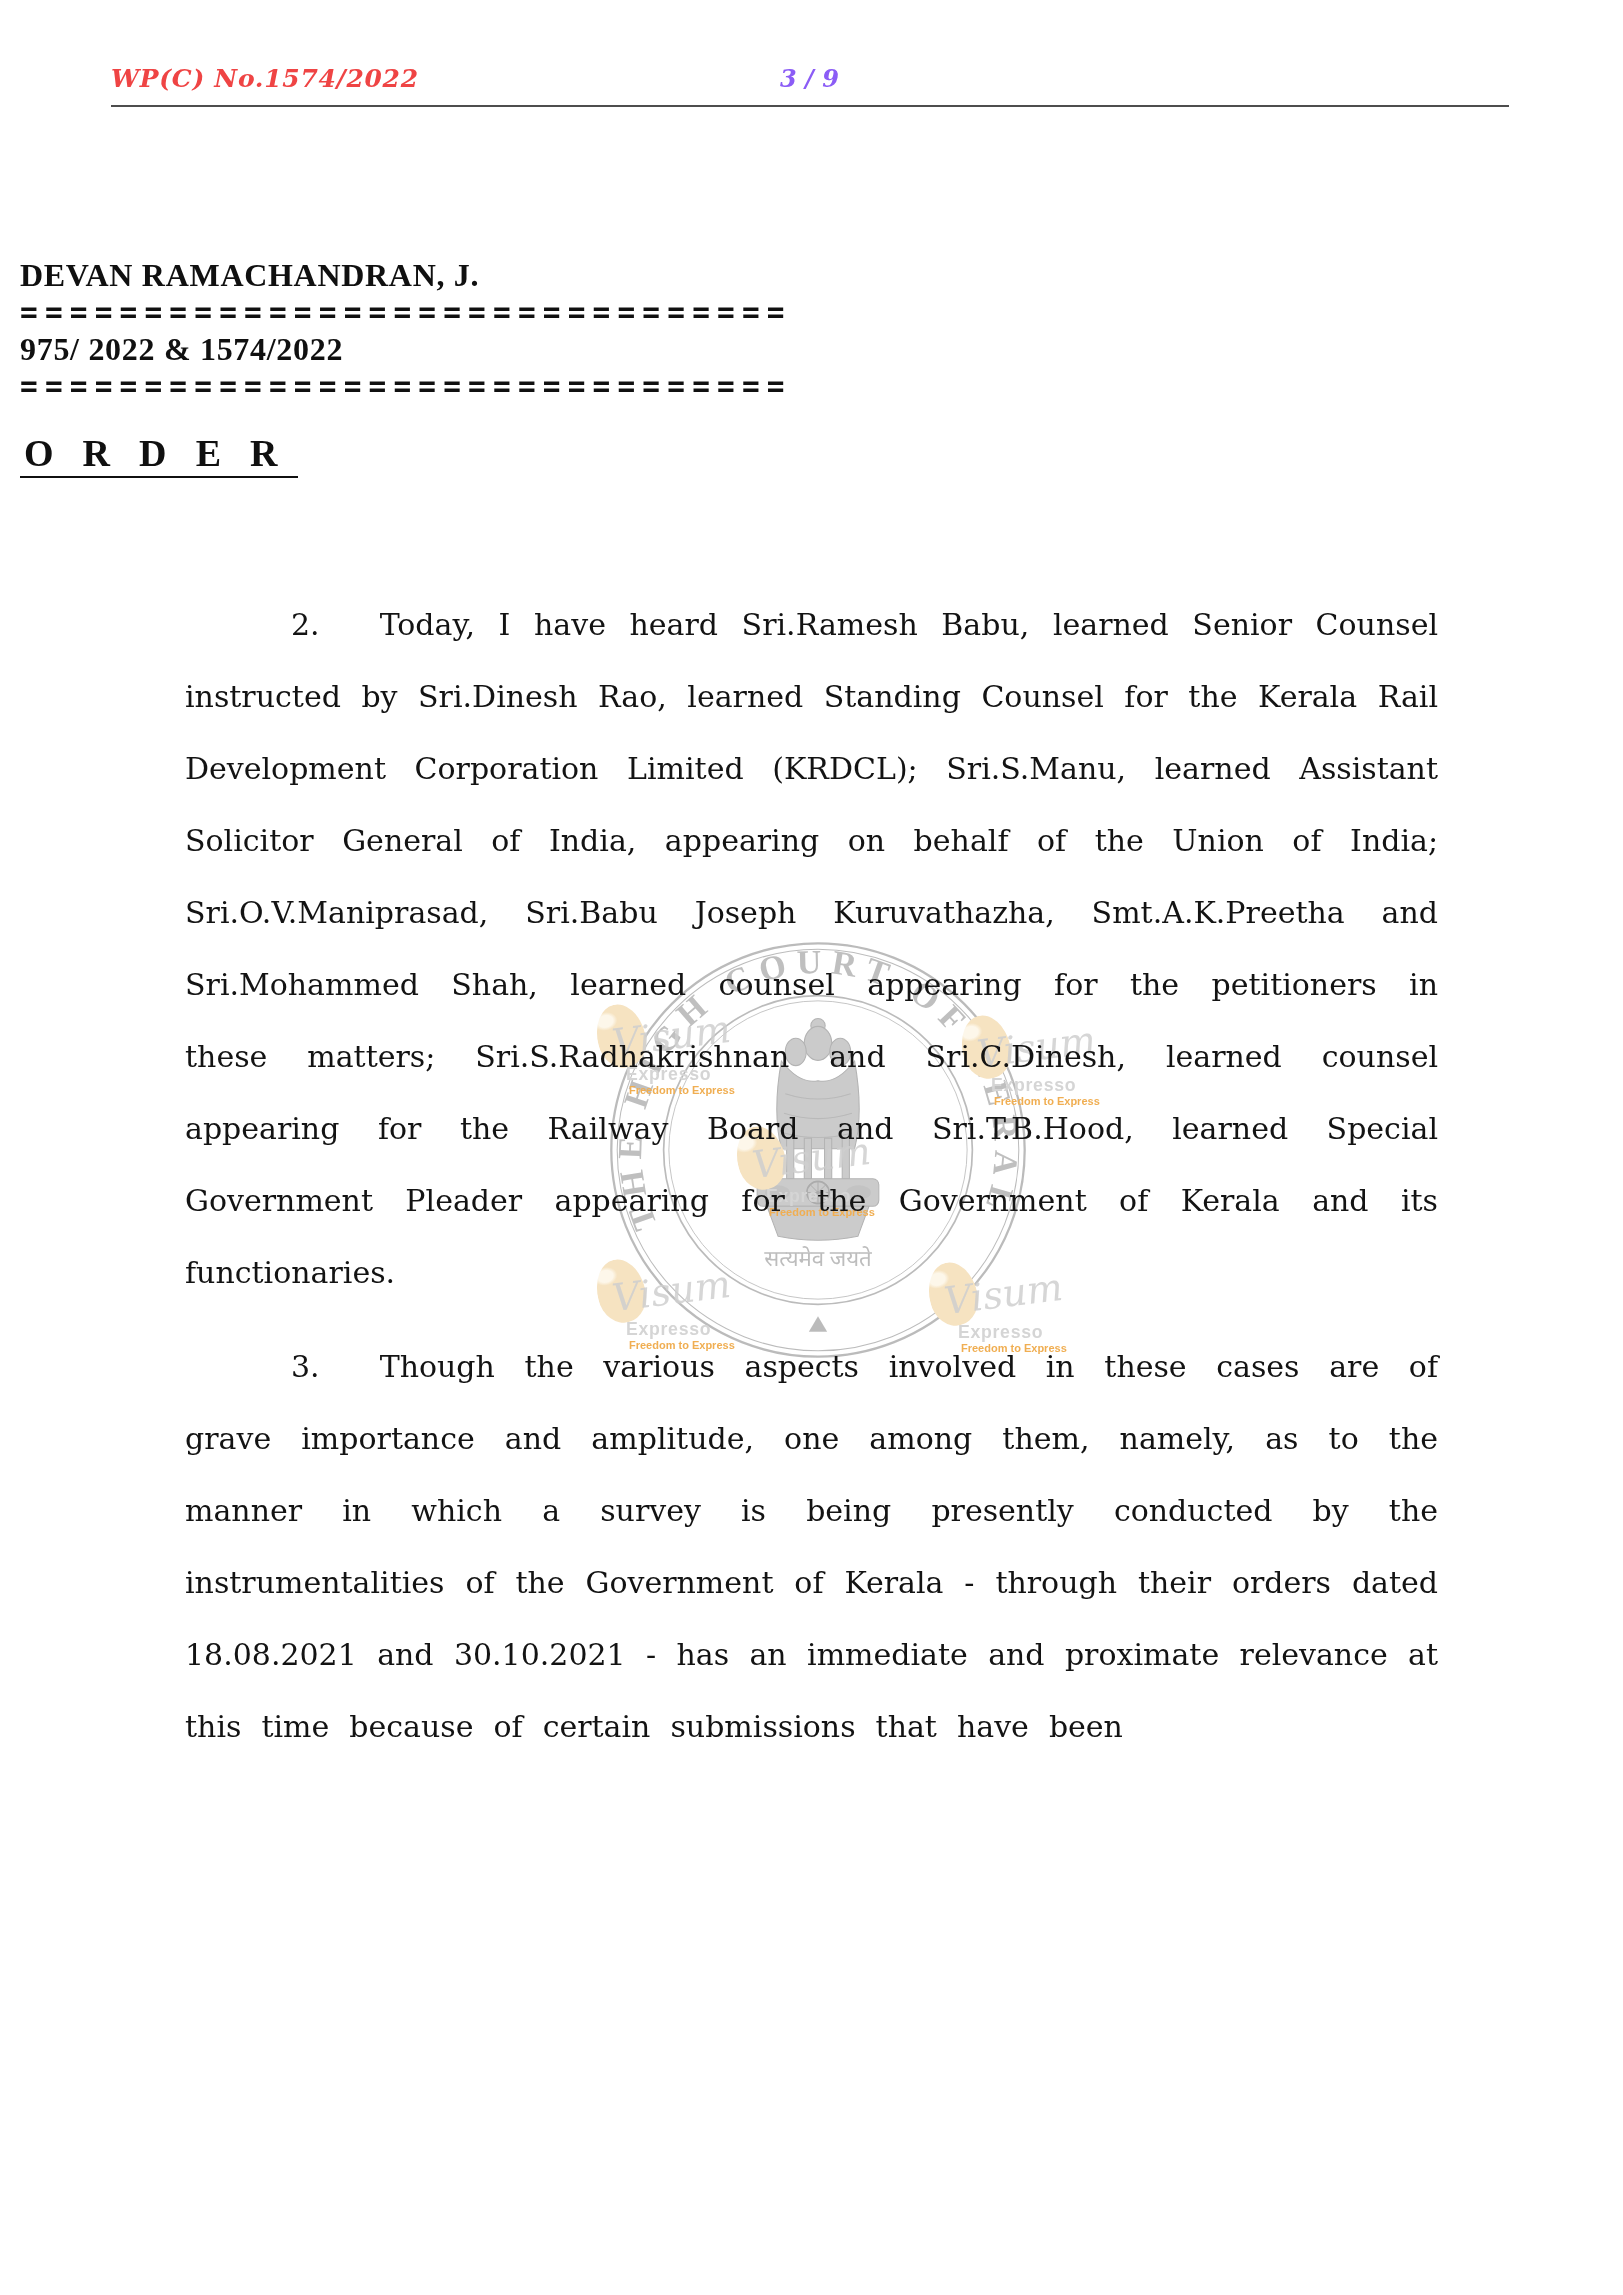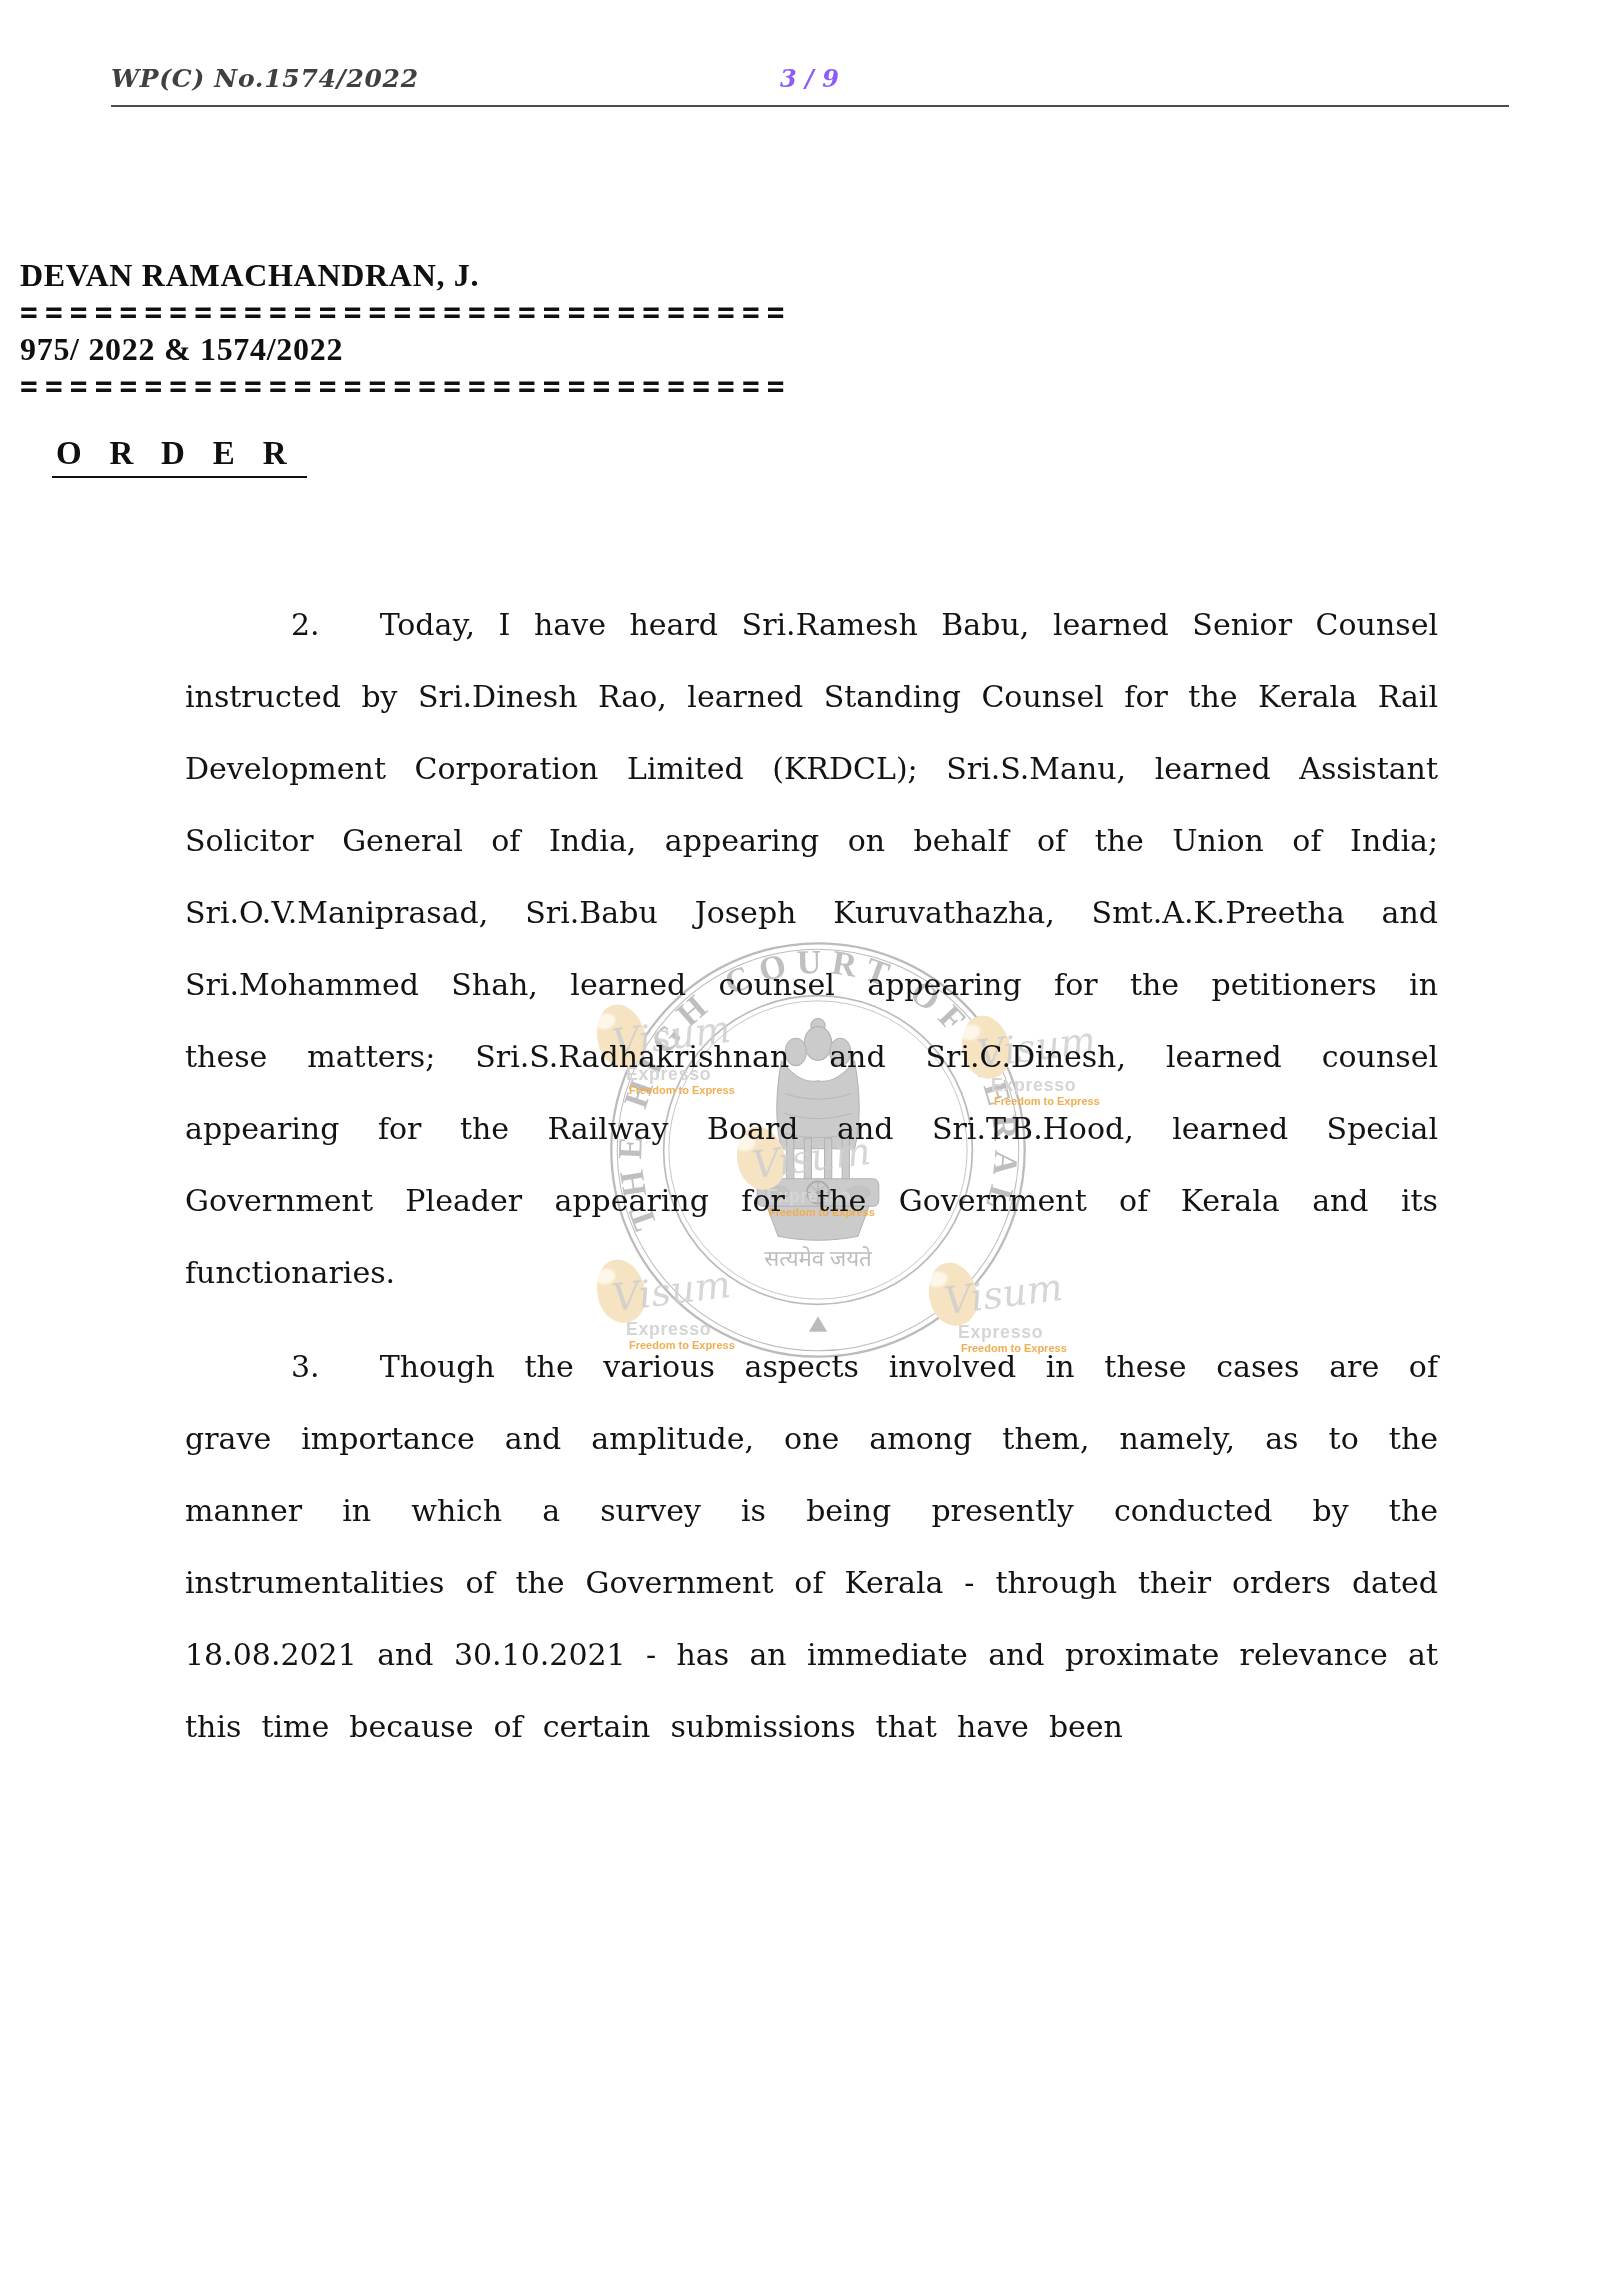--- a/index.html
+++ b/index.html
@@ -19,21 +19,21 @@
     position: absolute;
     top: 64px; left: 111px; right: 115px;
     height: 34px;
     z-index: 3;
   }
   .case-number {
     position: absolute; left: 0; top: 0;
     font-family: "DejaVu Serif", serif;
     font-style: italic; font-weight: bold;
     font-size: 25px; letter-spacing: 0.7px;
-    color: #404040;
+    color: #ef4444;
   }
   .page-number {
     position: absolute; left: 0; right: 0; top: 0;
     text-align: center;
     font-family: "DejaVu Serif", serif;
     font-style: italic; font-weight: bold;
     font-size: 24px;
     color: #8b5cf6;
   }
   .header-rule {
@@ -109,25 +109,24 @@
     white-space: nowrap;
   }
   .date-sup {
     font-size: 18.3px;
     position: relative; top: -12.4px;
     letter-spacing: 0;
   }
   .order-heading {
     display: inline-block;
     margin-top: 30px;
-    font-size: 33px; line-height: 37px;
+    font-size: 38px; line-height: 37px;
     letter-spacing: 9.8px;
     padding: 0 10.5px 3.9px 3.9px;
     border-bottom: 2.6px solid #101010;
-    margin-left: 32px;
   }
 
   
   .order-body {
     position: absolute;
     top: 589px; left: 185px; width: 1253px;
     font-family: "DejaVu Serif", serif;
     font-size: 30px;
     line-height: 72px;
     word-spacing: 10.5px;

